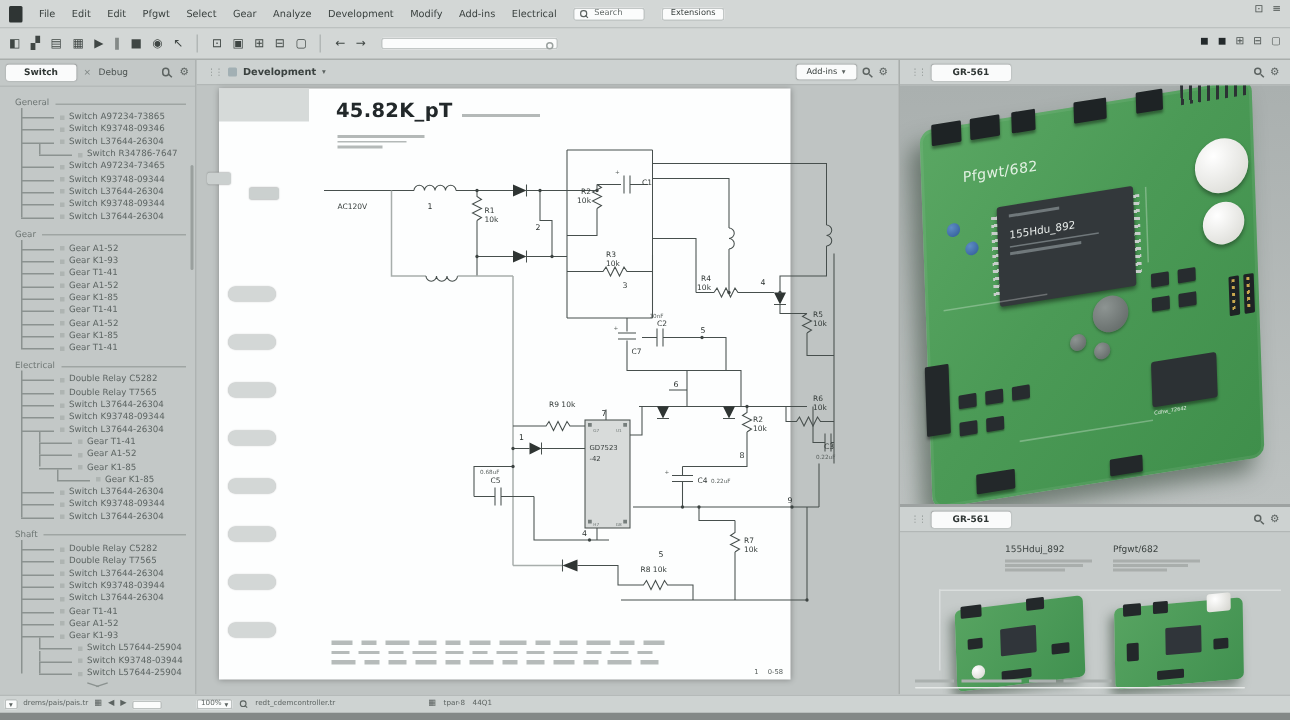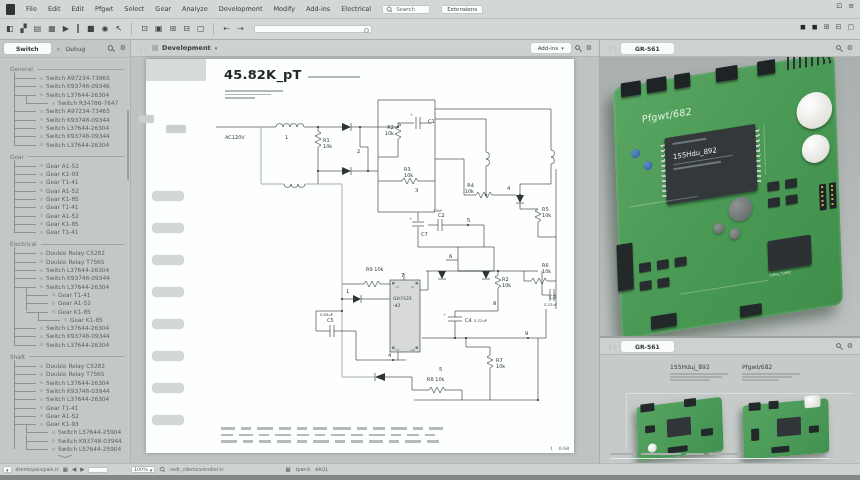--- a/index.html
+++ b/index.html
@@ -57,21 +57,21 @@
   
   .center{flex:1;display:flex;flex-direction:column;background:#bfc4c3;min-width:0;}
   .panel-head{height:16px;background:#cdd2d1;border-bottom:1px solid #b2b7b6;display:flex;align-items:center;padding:0 7px;gap:4px;flex:none;}
   .grip{font-size:6px;color:#8b9290;letter-spacing:-1px;}
   .ph-ico{width:6px;height:6px;background:#a2b0b4;border-radius:1px;flex:none;}
   .ph-label{font-size:6.5px;font-weight:bold;color:#3b4240;}
   .caret{font-size:5px;color:#5c6361;}
   .panel-head .spacer{flex:1;}
   .btn-addins{background:#fafbfb;border-radius:2px;height:10px;display:flex;align-items:center;gap:3px;padding:0 7px;font-size:5.5px;color:#3b4240;box-shadow:0 0 1px rgba(0,0,0,.3);}
   .center-body{flex:1;position:relative;}
-  .canvas{position:absolute;left:15px;top:2px;width:428px;height:394px;background:#fdfefe;box-shadow:0 0 4px rgba(0,0,0,.3);}
+  .canvas{position:absolute;left:15px;top:2px;width:381px;height:394px;background:#fdfefe;box-shadow:0 0 4px rgba(0,0,0,.3);}
   .canvas-corner{position:absolute;left:0;top:0;width:60px;height:22px;background:#d6dad9;}
   .pal-chip{position:absolute;background:#cbd0cf;border-radius:2px;box-shadow:0 0 1px rgba(0,0,0,.25);}
   .palette{position:absolute;left:6px;top:132px;display:flex;flex-direction:column;gap:22px;}
   .pal-btn{width:32px;height:10px;background:#d3d7d6;border-radius:5px;box-shadow:0 0 1px rgba(0,0,0,.3);}
   .doc-title{position:absolute;left:78px;top:8px;font-size:13px;font-weight:600;letter-spacing:.2px;color:#22282a;}
   .bar{position:absolute;height:2px;background:#b4b9b8;}
   .schem{position:absolute;left:0;top:0;}
   .schem path,.schem line{fill:none;stroke:#474f4d;stroke-width:.7;}
   .schem .lt{stroke:#a8aeac;stroke-width:1;}
   .schem .filld{fill:#2f3533;stroke:none;}

